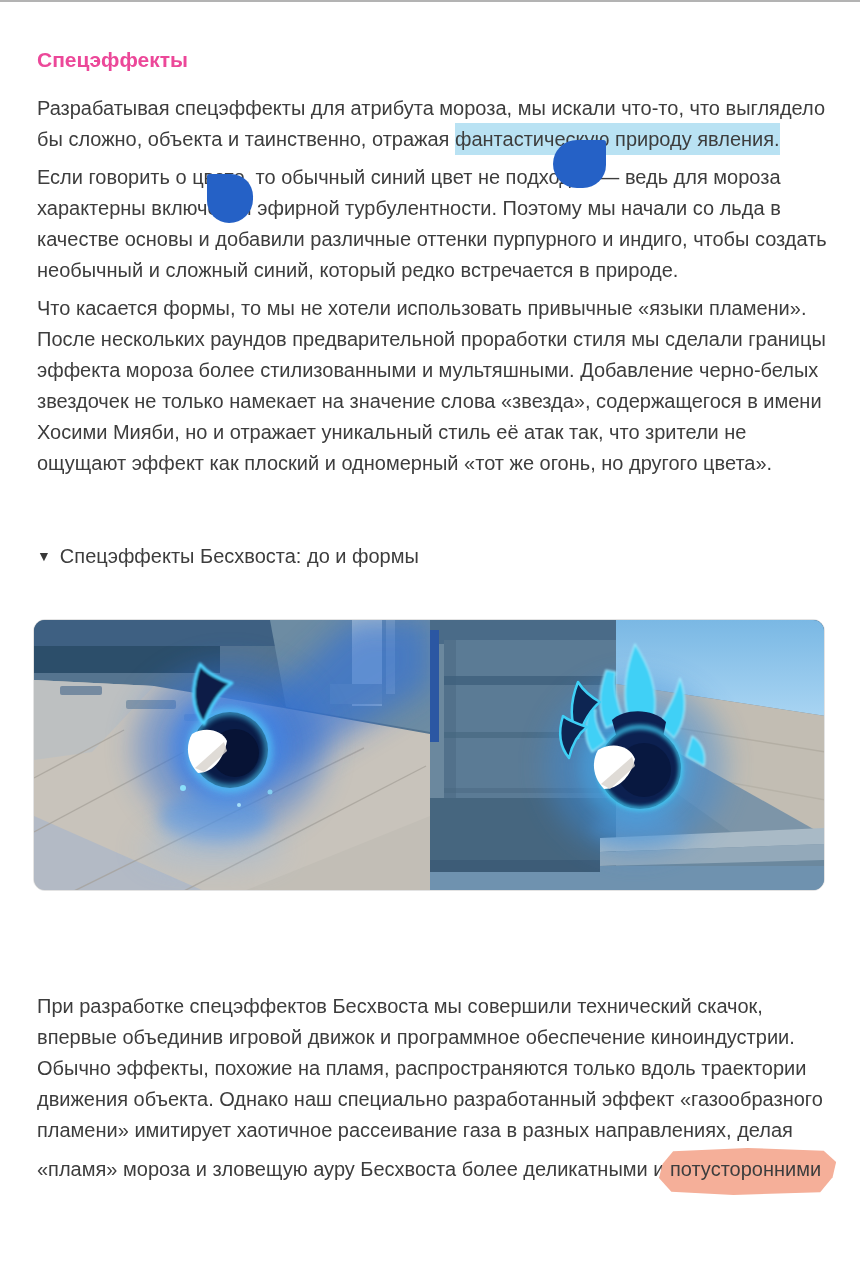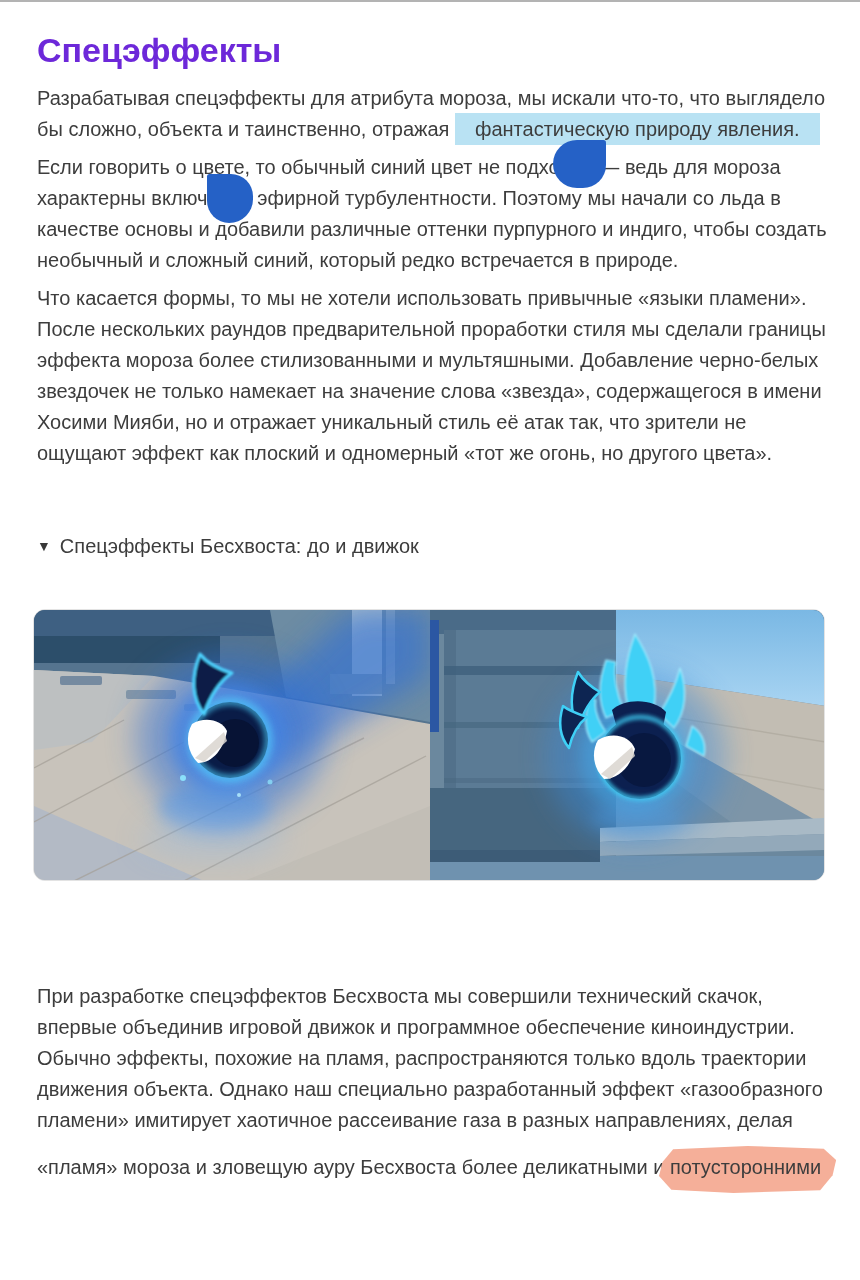--- a/index.html
+++ b/index.html
@@ -10,41 +10,41 @@
     position: relative;
     overflow: hidden;
   }
   .top-hairline {
     position: absolute; top: 0; left: 0;
     width: 100%; height: 2px;
     background: var(--hairline, #b3b3b3);
   }
   .content { padding: 0 33px 0 37px; }
   h1.title {
-    margin: 34px 0 17px;
-    font-size: 34px; line-height: 32px; font-weight: 700;
-    color: #6d28d9;
+    margin: 44px 0 17px;
+    font-size: 21px; line-height: 32px; font-weight: 700;
+    color: #ec4899;
   }
   p.para {
     margin: 0 0 7px;
     width: 790px;
     font-size: 20px; line-height: 31px;
     color: var(--text, #3d3d3d);
   }
   
   .mark-blue {
     background: var(--hl-blue, #b9e2f3);
-    padding: 5px 20px;
+    padding: 5px 0;
     box-decoration-break: clone;
     -webkit-box-decoration-break: clone;
   }
   
   .mark-salmon {
     position: relative; display: inline-block;
-    z-index: 0; padding: 0 2px; margin: 16px -2px;
+    z-index: 0; padding: 0 2px; margin: 8px -2px;
   }
   .mark-salmon::before {
     content: ""; position: absolute; z-index: -1;
     left: -9px; right: -13px; top: -6px; bottom: -10px;
     background: var(--hl-salmon, #f5af99);
     clip-path: polygon(2% 34%, 8% 7%, 50% 0%, 93% 6%, 100% 30%, 98% 62%, 91% 94%, 42% 100%, 7% 93%, 0% 64%);
   }
   .spoiler {
     margin: 64px 0 0;
     display: flex; align-items: center; gap: 9px;
@@ -77,21 +77,21 @@
 <div class="content">
 
   <h1 class="title">Спецэффекты</h1>
 
   <p class="para"><span>Разрабатывая спецэффекты для атрибута мороза, мы искали что-то, что выглядело бы сложно, объекта и таинственно, отражая </span><span class="mark-blue">фантастическую природу явления.</span></p>
   <p class="para"><span>Если говорить о цвете, то обычный синий цвет не подходил — ведь для мороза характерны включения эфирной турбулентности. Поэтому мы начали со льда в качестве основы и добавили различные оттенки пурпурного и индиго, чтобы создать необычный и сложный синий, который редко встречается в природе.</span></p>
   <p class="para"><span>Что касается формы, то мы не хотели использовать привычные «языки пламени». После нескольких раундов предварительной проработки стиля мы сделали границы эффекта мороза более стилизованными и мультяшными. Добавление черно-белых звездочек не только намекает на значение слова «звезда», содержащегося в имени Хосими Мияби, но и отражает уникальный стиль её атак так, что зрители не ощущают эффект как плоский и одномерный «тот же огонь, но другого цвета».</span></p>
 
   <div class="spoiler">
     <span class="tri">▼</span>
-    <span>Спецэффекты Бесхвоста: до и движок</span>
+    <span>Спецэффекты Бесхвоста: до и формы</span>
   </div>
 
   <figure class="media">
 
     <svg viewBox="0 0 396 271" xmlns="http://www.w3.org/2000/svg">
       <defs>
         <filter id="Lb16" x="-60%" y="-60%" width="220%" height="220%">
             <feGaussianBlur stdDeviation="15"></feGaussianBlur>
           </filter>
         <filter id="Lb8" x="-60%" y="-60%" width="220%" height="220%">

